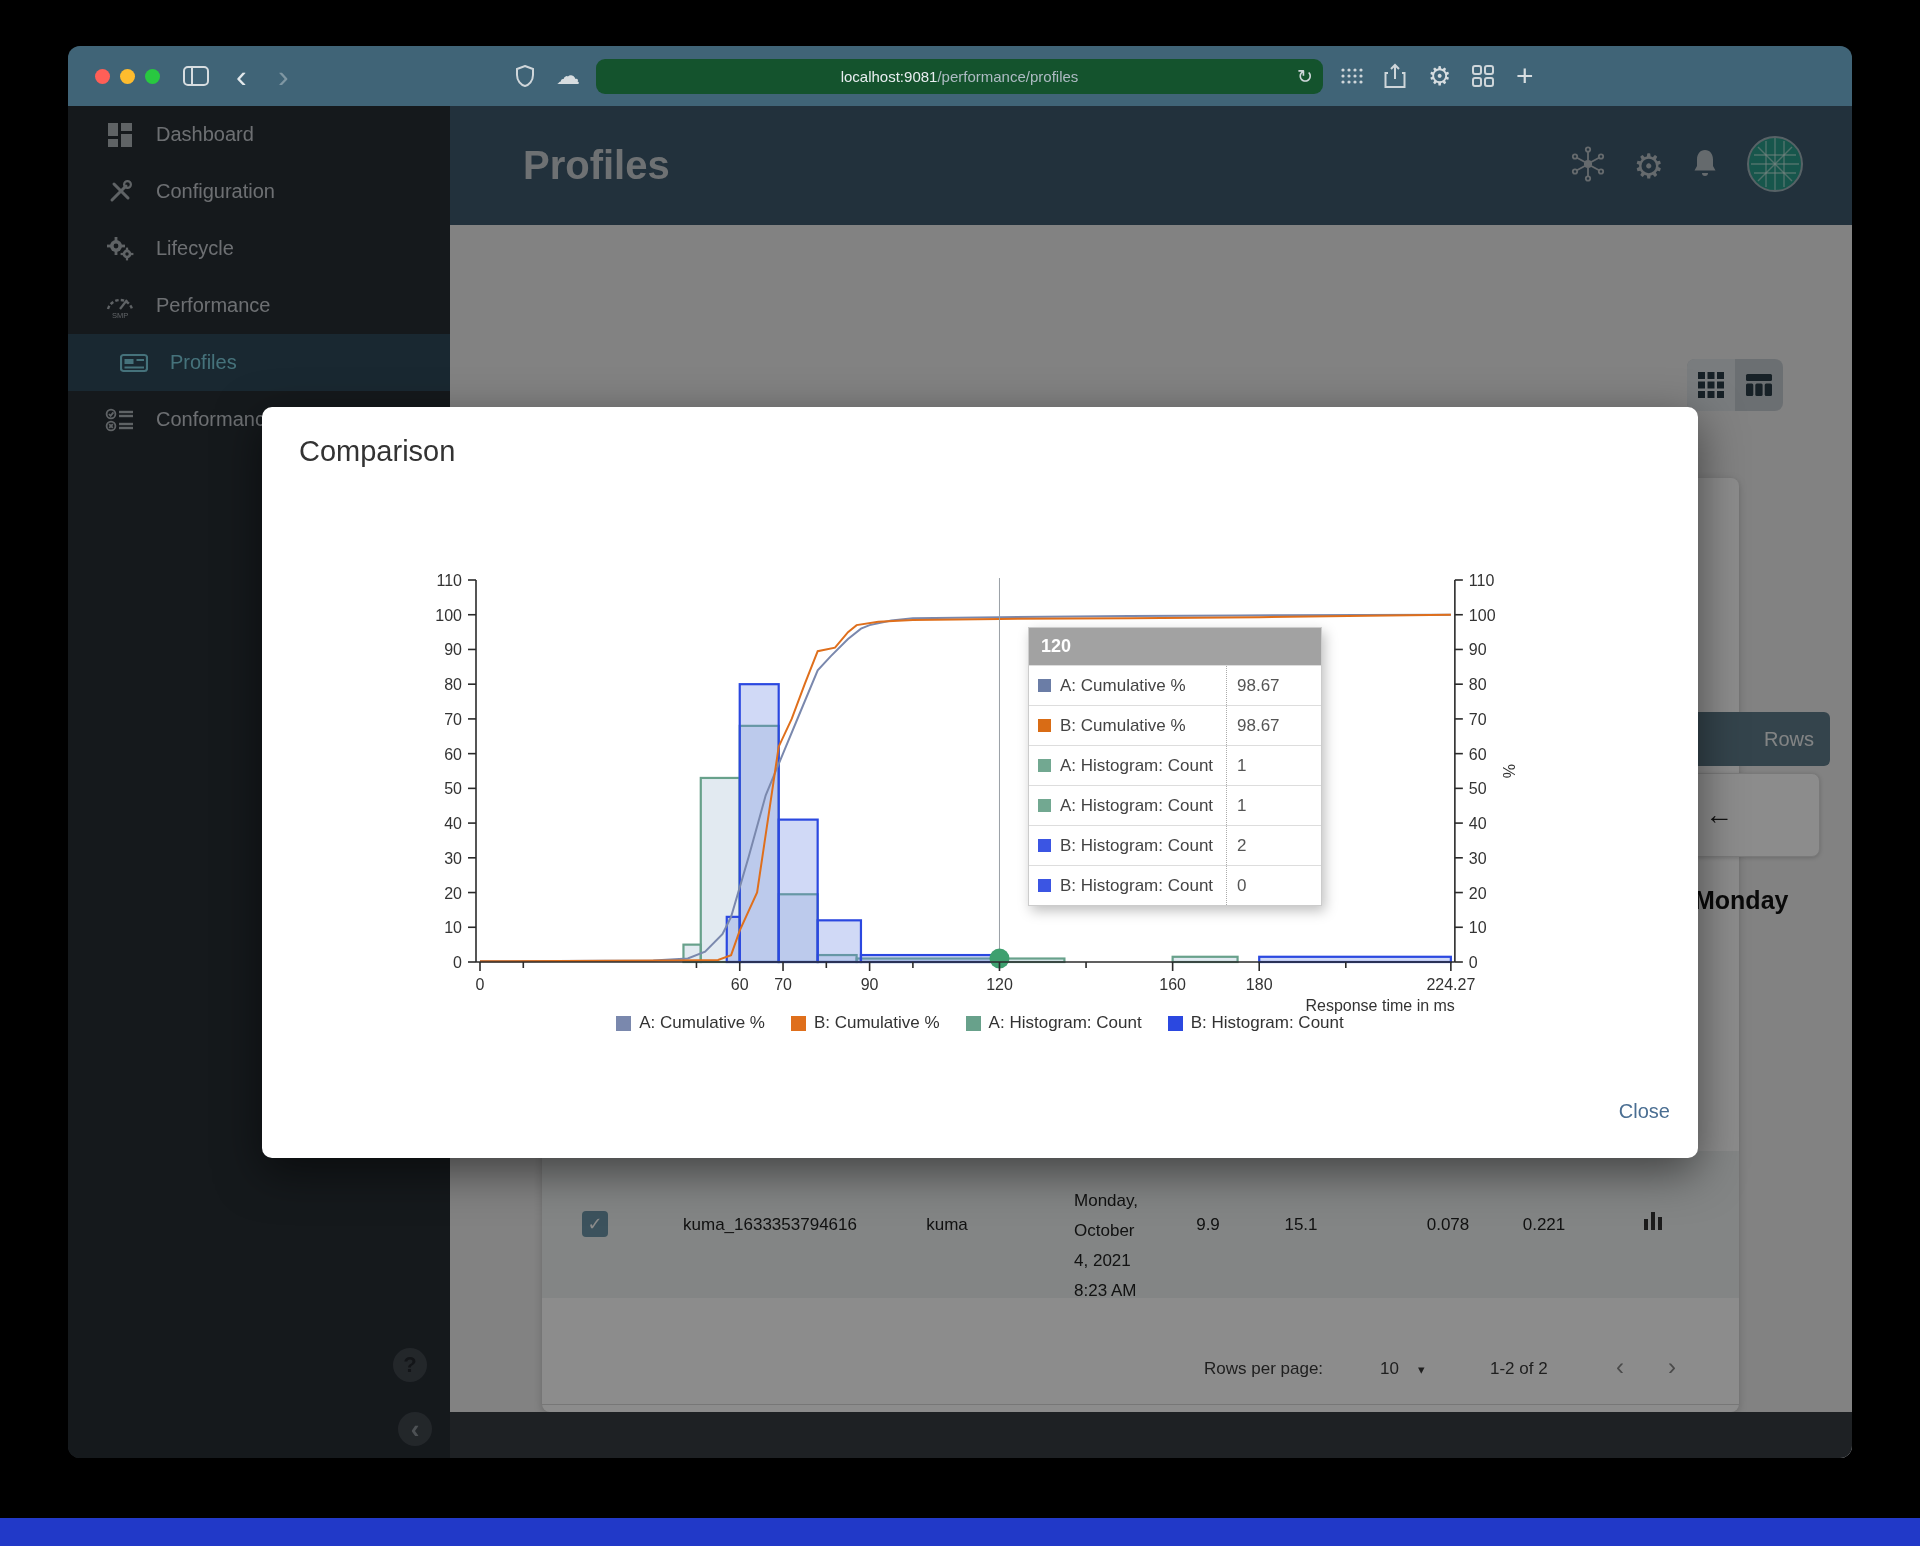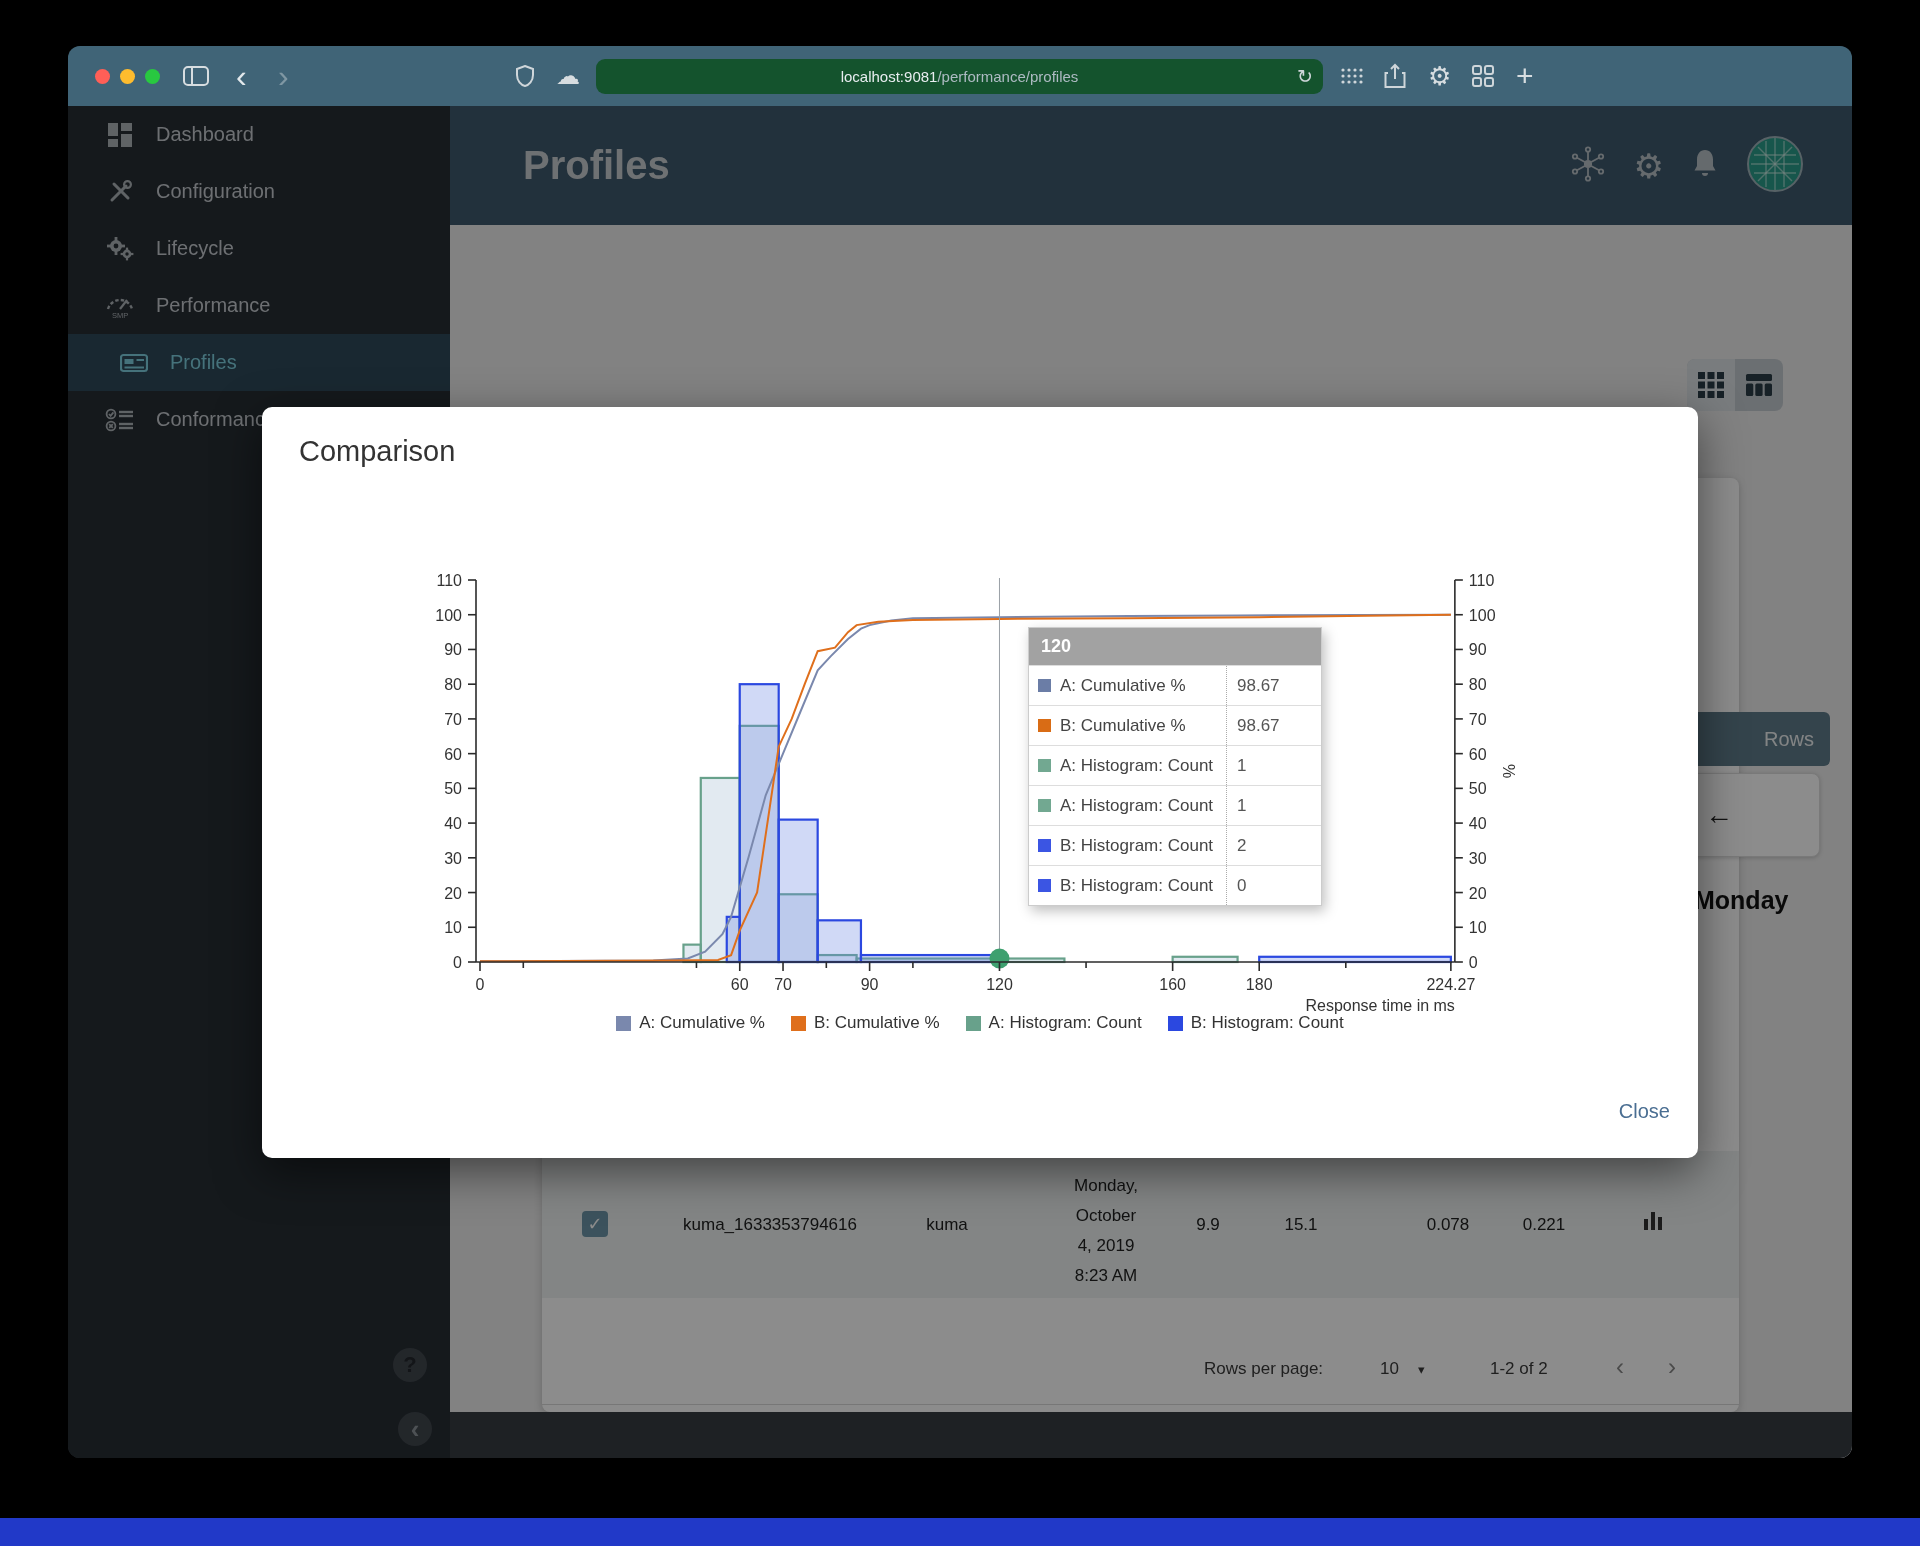--- a/index.html
+++ b/index.html
@@ -50,21 +50,21 @@
             justify-content:flex-end;padding-right:16px;box-sizing:border-box;}
   .arrow-card{position:absolute;left:1118px;top:295px;width:160px;height:84px;background:#fff;
               border:1px solid #ddd;border-radius:8px;box-shadow:0 1px 4px rgba(0,0,0,.18);
               display:flex;align-items:center;padding-left:44px;font-size:28px;color:#222;box-sizing:border-box;}
   .details-hd{position:absolute;left:1152px;top:408px;font-size:25px;font-weight:bold;color:#111;}
   .trow{position:absolute;left:0;right:0;top:673px;height:147px;background:#eef3f2;
         font-size:17px;color:#222;}
   .trow .cell{position:absolute;transform:translateX(-50%);top:64px;}
   .checkbox{position:absolute;left:40px;top:60px;width:26px;height:26px;border-radius:4px;
             background:#6d96a9;color:#fff;font-size:18px;display:flex;align-items:center;justify-content:center;}
-  .datecell{position:absolute;left:564px;top:20px;transform:translateX(-50%);text-align:center;line-height:30px;}
+  .datecell{position:absolute;left:564px;top:35px;transform:translateX(-50%);line-height:30px;}
   .pag{position:absolute;left:0;right:0;top:845px;height:50px;font-size:17px;color:#3a3a3a;margin-top:24px;}
   .pag span{position:absolute;top:12px;}
   .divider{position:absolute;left:0;right:0;top:926px;height:1px;background:#d9d9d9;}
   
   .overlay{position:absolute;left:0;right:0;top:60px;bottom:0;background:rgba(0,0,0,.45);}
   .modal{position:absolute;left:174px;top:361px;width:1436px;height:751px;background:#fff;
          border-radius:10px;box-shadow:0 14px 45px rgba(0,0,0,.5);margin-left:20px;}
   .modal-title{position:absolute;left:37px;top:28px;font-size:29px;color:#333;}
   #chart-svg{position:absolute;left:150px;top:120px;width:1180px;height:488px;
              font-family:"Liberation Sans",sans-serif;}
@@ -336,21 +336,21 @@
           </div>
           <div class="details-hd">Monday</div>
 
           <div class="trow">
             <div class="checkbox">✓</div>
             <span class="cell" style="left:228px">kuma_1633353794616</span>
             <span class="cell" style="left:405px">kuma</span>
             <div class="datecell">
               <div>Monday,</div>
               <div>October</div>
-              <div>4, 2019</div>
+              <div>4, 2021</div>
               <div>8:23 AM</div>
             </div>
             <span class="cell" style="left:666px">9.9</span>
             <span class="cell" style="left:759px">15.1</span>
             <span class="cell" style="left:906px">0.078</span>
             <span class="cell" style="left:1002px">0.221</span>
             <span class="cell" style="left:1111px;top:58px">
               <svg width="20" height="22" viewBox="0 0 20 22">
                   <g fill="#333">
                     <rect x="1" y="10" width="4" height="11"></rect>

